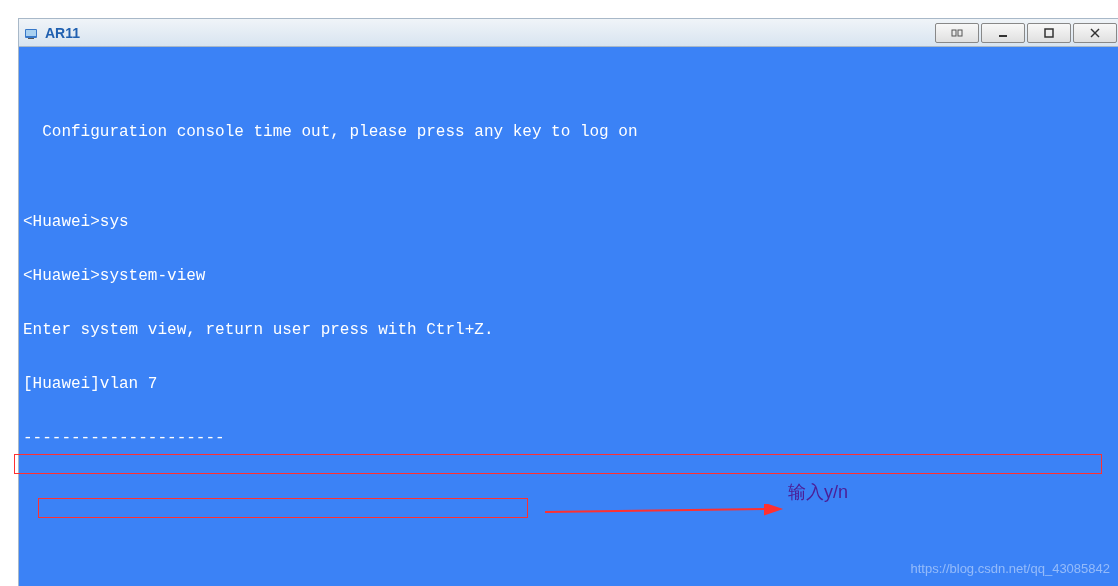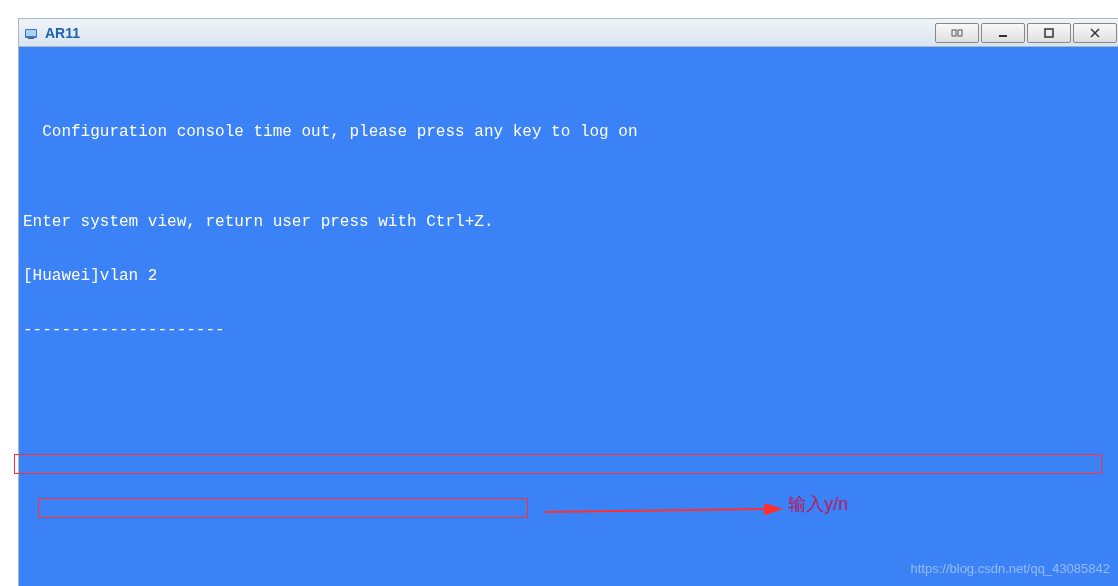--- a/index.html
+++ b/index.html
@@ -102,22 +102,22 @@
       pointer-events: none;
     }
     .arrow-line {
       stroke: #ff3030;
       stroke-width: 2;
       fill: #ff3030;
     }
     .annotation-text {
       position: absolute;
       left: 788px;
-      top: 492px;
-      color: #be185d;
+      top: 480px;
+      color: #4c1d95;
       font-family: Arial, sans-serif;
       font-size: 18px;
       white-space: nowrap;
       pointer-events: none;
     }
     .watermark {
       position: absolute;
       right: 8px;
       bottom: 10px;
       color: rgba(255,255,255,0.45);
@@ -161,22 +161,24 @@
           <line x1="2" y1="1" x2="10" y2="9" stroke="#333" stroke-width="1.5"></line>
           <line x1="10" y1="1" x2="2" y2="9" stroke="#333" stroke-width="1.5"></line>
         </svg>
       </div>
     </div>
   </div>
   <div class="terminal">
     <span class="term-line"></span>
     <span class="term-line">  Configuration console time out, please press any key to log on</span>
     <span class="term-line"></span>
+    <span class="term-line">&lt;Huawei&gt;sys</span>
+    <span class="term-line">&lt;Huawei&gt;system-view</span>
     <span class="term-line">Enter system view, return user press with Ctrl+Z.</span>
-    <span class="term-line">[Huawei]vlan 2</span>
+    <span class="term-line">[Huawei]vlan 7</span>
     <span class="term-line">---------------------</span>
     
     
     
     
     
     
     
     
     

